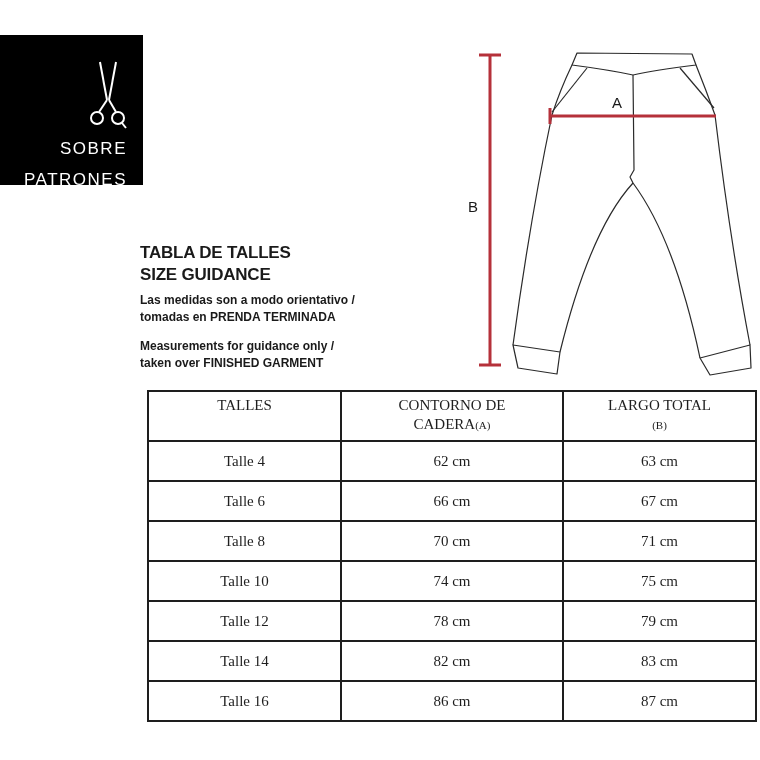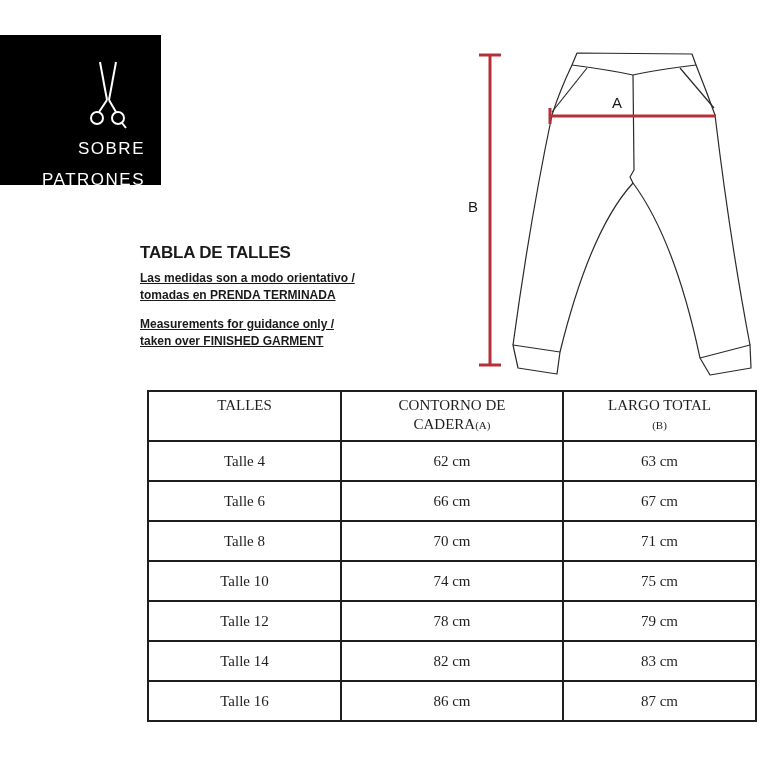--- a/index.html
+++ b/index.html
@@ -1,23 +1,23 @@
 <!DOCTYPE html>
 <html><head>
 <meta charset="utf-8">
 <style>
   html, body { margin:0; padding:0; background:#fff; }
   body { width:760px; height:760px; position:relative; overflow:hidden; font-family:"DejaVu Sans", sans-serif; color:#1a1a1a; }
-  .logo { position:absolute; left:0; top:35px; width:161px; height:150px; background:#000;text-decoration:underline; }
+  .logo { position:absolute; left:0; top:35px; width:143px; height:150px; background:#000;text-decoration:underline; }
   .logo .scissors { position:absolute; left:88px; top:25px; width:40px; height:72px; }
   .logo .l1 { position:absolute; right:16px; top:104px; color:#fff; font-family:"Liberation Sans", sans-serif; font-size:17px; letter-spacing:1.5px; font-weight:normal; }
   .logo .l2 { position:absolute; right:16px; top:135px; color:#fff; font-family:"Liberation Sans", sans-serif; font-size:17px; letter-spacing:1.5px; }
   .titles { position:absolute; left:140px; top:242px; }
   .t1, .t2 { font-family:"Liberation Sans", sans-serif; font-weight:bold; font-size:17px; line-height:22px; letter-spacing:-0.2px; }
-  .s { font-family:"Liberation Sans", sans-serif; font-weight:bold; font-size:12px; line-height:17px;text-decoration:underline; }
+  .s { font-family:"Liberation Sans", sans-serif; font-weight:bold; font-size:12px; line-height:17px; }
   .s1 { margin-top:6px; }
   .s3 { margin-top:12px; }
   .diagram { position:absolute; left:460px; top:40px; width:300px; height:340px; }
   table.sizes { position:absolute; left:147px; top:390px; width:610px; border-collapse:collapse; font-family:Liberation Serif, serif; }
   table.sizes td, table.sizes th { border:2px solid #1e1e1e; text-align:center; font-weight:normal; font-size:15px; color:#1e1e1e; padding:0; }
   table.sizes th { vertical-align:top; height:44px; line-height:19px; padding-top:4px; }
   .c1 { width:191px; } .c2 { width:220px;border-radius:20px; } .c3 { width:191px; }
   .sub { font-size:11px; }
   table.sizes td { height:38px;margin-left:37px; }
 </style>
@@ -35,20 +35,21 @@
       <circle cx="30" cy="58" r="6"></circle>
       <line x1="34" y1="63" x2="38" y2="68"></line>
     </g>
   </svg>
   <div class="l1">SOBRE</div>
   <div class="l2">PATRONES</div>
 </div>
 
 <div class="titles">
   <div class="t1">TABLA DE TALLES</div>
+  <div class="t2">SIZE GUIDANCE</div>
   <div class="s s1">Las medidas son a modo orientativo /</div>
   <div class="s">tomadas en  PRENDA TERMINADA</div>
   <div class="s s3">Measurements  for guidance only /</div>
   <div class="s">taken over  FINISHED GARMENT</div>
 </div>
 
 <svg class="diagram" viewBox="0 0 300 340">
   <g fill="none" stroke="#2a2a2a" stroke-width="1.2" stroke-linejoin="round">
 
     <path d="M117,13 L232,14 L236,25 Q195,30 173,35 Q150,30 112,25 Z"></path>

